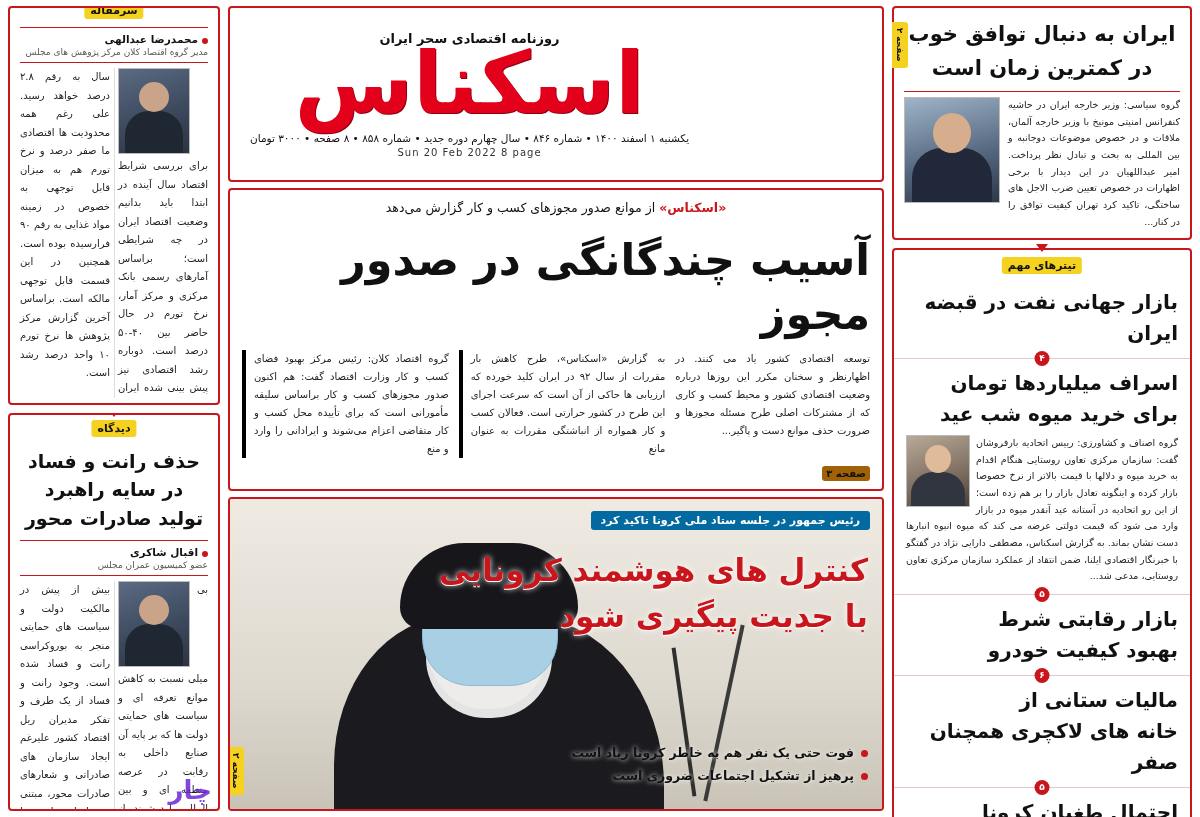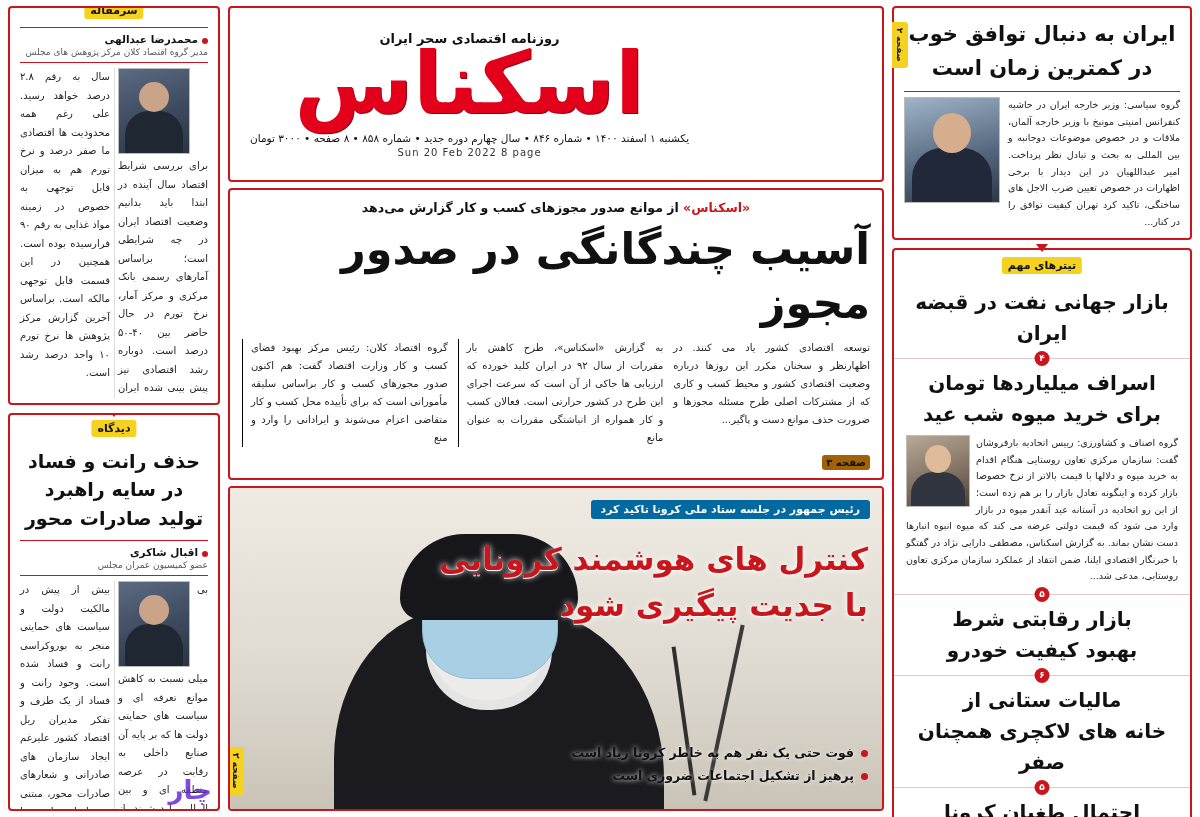--- a/index.html
+++ b/index.html
@@ -184,22 +184,22 @@
 
   .lead {
     border: 2px solid #c9161d;
     border-radius: 4px;
     padding: 10px 12px 8px 12px;
   }
   .lead-over {
     font-size: 12.5px;
     text-align: center;
     color: #111;
-    font-weight: bold;
-    margin-bottom: 8px;
+    font-weight: normal;
+    margin-bottom: 19px;
   }
   .lead-over b { color: #c9161d; }
   .lead-headline {
     font-size: 43px;
     font-weight: bold;
     color: #111;
     line-height: 1.25;
     margin: 2px 0 8px 0;
     letter-spacing: -1px;
   }
@@ -207,21 +207,21 @@
     display: flex;
     flex-direction: row-reverse;
     gap: 10px;
     font-size: 10px;
     line-height: 1.8;
     text-align: justify;
     color: #222;
   }
   .lead-cols > div {
     flex: 1;
-    border-left: 1px solid #000000;
+    border-left: 4px solid #000000;
     padding-left: 8px;
   }
   .lead-cols > div:last-child { border-left: 0; padding-left: 0; }
   .page-ref {
     background: #a16207;
     color: #111;
     font-size: 10px;
     font-weight: bold;
     padding: 2px 4px;
     border-radius: 3px;
@@ -431,21 +431,21 @@
   }
   .hl-item {
     padding: 9px 12px;
     border-bottom: 1px solid #e3c9cb;
     position: relative;
   }
   .hl-item:last-child { border-bottom: 0; }
   .hl-item h3 {
     font-size: 20px;
     font-weight: bold;
-    text-align: center;
+    text-align: right;
     line-height: 1.55;
     color: #111;
   }
   .hl-num {
     position: absolute;
     top: -8px; left: 50%;
     transform: translateX(-50%);
     width: 15px; height: 15px;
     border-radius: 50%;
     background: #c9161d;

